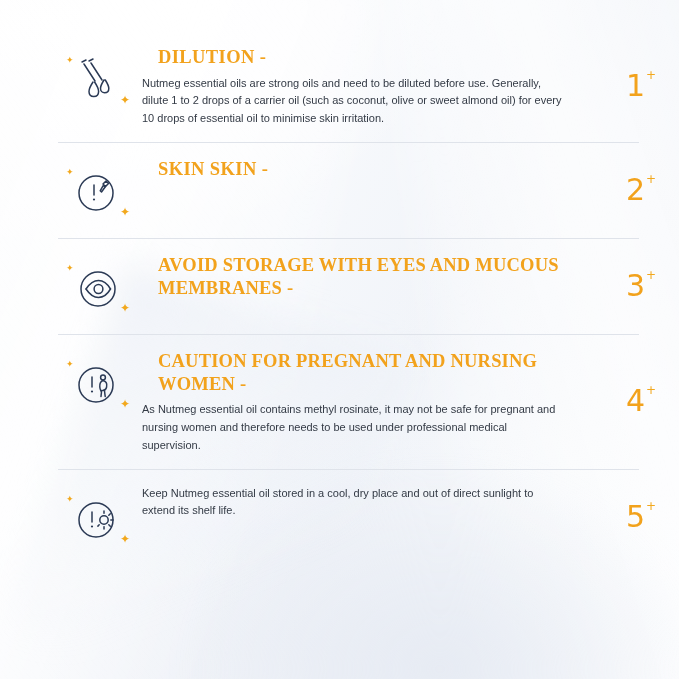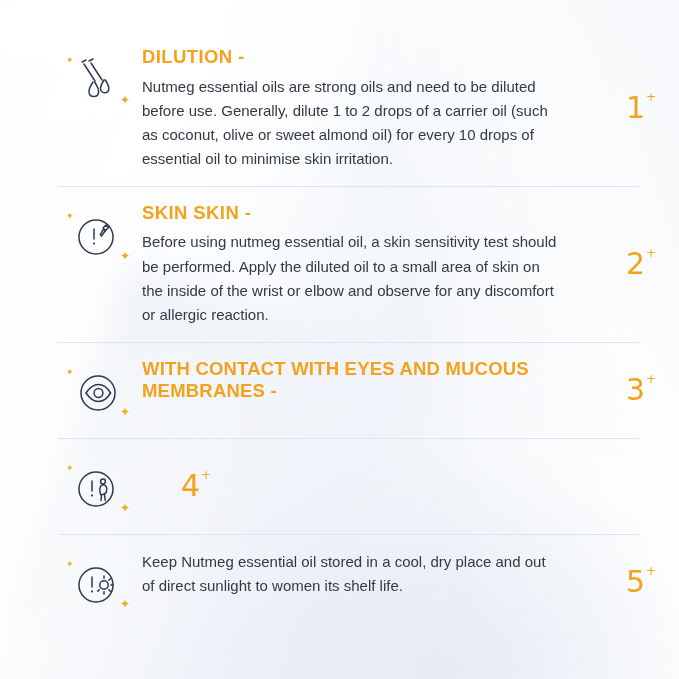--- a/index.html
+++ b/index.html
@@ -111,29 +111,30 @@
     flex: 1 1 auto;
     padding-right: 10px;
     padding-top: 2px;
   }
 
   .heading {
     color: #f2a21c;
     font-weight: bold;
     letter-spacing: 0.4px;
     line-height: 1.22;
-    margin: 0 0 6px 0;
+    margin: 0 0 6px 16px;
     font-size: 18.5px;
+    font-family: Liberation Serif, serif;
   }
   .heading.wide {
     letter-spacing: 0.2px;
   }
   .body-text {
     color: #333a45;
-    font-size: 15px;
+    font-size: 11px;
     line-height: 1.62;
     margin: 0;
     max-width: 420px;
   }
 
   .number-cell {
     flex: 0 0 58px;
     display: flex;
     align-items: center;
     justify-content: flex-end;
@@ -203,21 +204,20 @@
             <circle cx="22" cy="33.5" r="1.1" fill="#2b3a55" stroke="none"></circle>
             <path d="M31 18 L34 15 L36.5 17.5 L33.5 20.5 Z"></path>
             <path d="M33.5 20.5 L29.5 26 L28.2 24.8 L31 19.8 Z"></path>
           </svg>
           <span class="spark s1">✦</span>
           <span class="spark s2">✦</span>
         </div>
       </div>
       <div class="content">
         <h3 class="heading">SKIN SKIN -</h3>
-        <p class="body-text">Before using nutmeg essential oil, a skin sensitivity test should be performed. Apply the diluted oil to a small area of skin on the inside of the wrist or elbow and observe for any discomfort or allergic reaction.</p>
       </div>
       <div class="number-cell">
         <span class="number">
           <span>2</span>
           <span class="plus">+</span>
         </span>
       </div>
     </div>
 
     <div class="row">
@@ -227,21 +227,21 @@
             <circle cx="26" cy="27" r="17"></circle>
             <path d="M14 27 C18 21 22.5 18.5 26.5 18.5 C30.5 18.5 35 21 38.5 27"></path>
             <path d="M14 27 C18 33 22.5 35.5 26.5 35.5 C30.5 35.5 35 33 38.5 27"></path>
             <circle cx="26.5" cy="27" r="4.4"></circle>
           </svg>
           <span class="spark s1">✦</span>
           <span class="spark s2">✦</span>
         </div>
       </div>
       <div class="content">
-        <h3 class="heading wide">WITH CONTACT WITH EYES AND MUCOUS MEMBRANES -</h3>
+        <h3 class="heading wide">AVOID STORAGE WITH EYES AND MUCOUS MEMBRANES -</h3>
       </div>
       <div class="number-cell">
         <span class="number">
           <span>3</span>
           <span class="plus">+</span>
         </span>
       </div>
     </div>
 
     <div class="row">
@@ -253,20 +253,24 @@
             <circle cx="20" cy="33.5" r="1.1" fill="#2b3a55" stroke="none"></circle>
             <circle cx="31" cy="19.5" r="2.4"></circle>
             <path d="M31 22.5 C28.5 23.5 27.5 26 27.8 29 C28 31.5 29 33 29 33"></path>
             <path d="M31 22.5 C34 23.2 35.2 26 34.6 29 C34.1 31.4 32.6 32.4 30.6 32.4"></path>
             <path d="M29.6 32.6 L29 38.5"></path>
             <path d="M32.4 32.2 L33.2 38.5"></path>
           </svg>
           <span class="spark s1">✦</span>
           <span class="spark s2">✦</span>
         </div>
+      </div>
+      <div class="content">
+        <h3 class="heading wide">CAUTION FOR PREGNANT AND NURSING WOMEN -</h3>
+        <p class="body-text">As Nutmeg essential oil contains methyl rosinate, it may not be safe for pregnant and nursing women and therefore needs to be used under professional medical supervision.</p>
       </div>
       <div class="number-cell">
         <span class="number">
           <span>4</span>
           <span class="plus">+</span>
         </span>
       </div>
     </div>
 
     <div class="row">
@@ -282,21 +286,21 @@
             <path d="M38.8 27 L41 27"></path>
             <path d="M36.8 22.2 L38.3 20.7"></path>
             <path d="M36.8 31.8 L38.3 33.3"></path>
             <path d="M27.2 31.8 L25.9 33.1"></path>
           </svg>
           <span class="spark s1">✦</span>
           <span class="spark s2">✦</span>
         </div>
       </div>
       <div class="content">
-        <p class="body-text">Keep Nutmeg essential oil stored in a cool, dry place and out of direct sunlight to women its shelf life.</p>
+        <p class="body-text">Keep Nutmeg essential oil stored in a cool, dry place and out of direct sunlight to extend its shelf life.</p>
       </div>
       <div class="number-cell">
         <span class="number">
           <span>5</span>
           <span class="plus">+</span>
         </span>
       </div>
     </div>
 
   </div>

